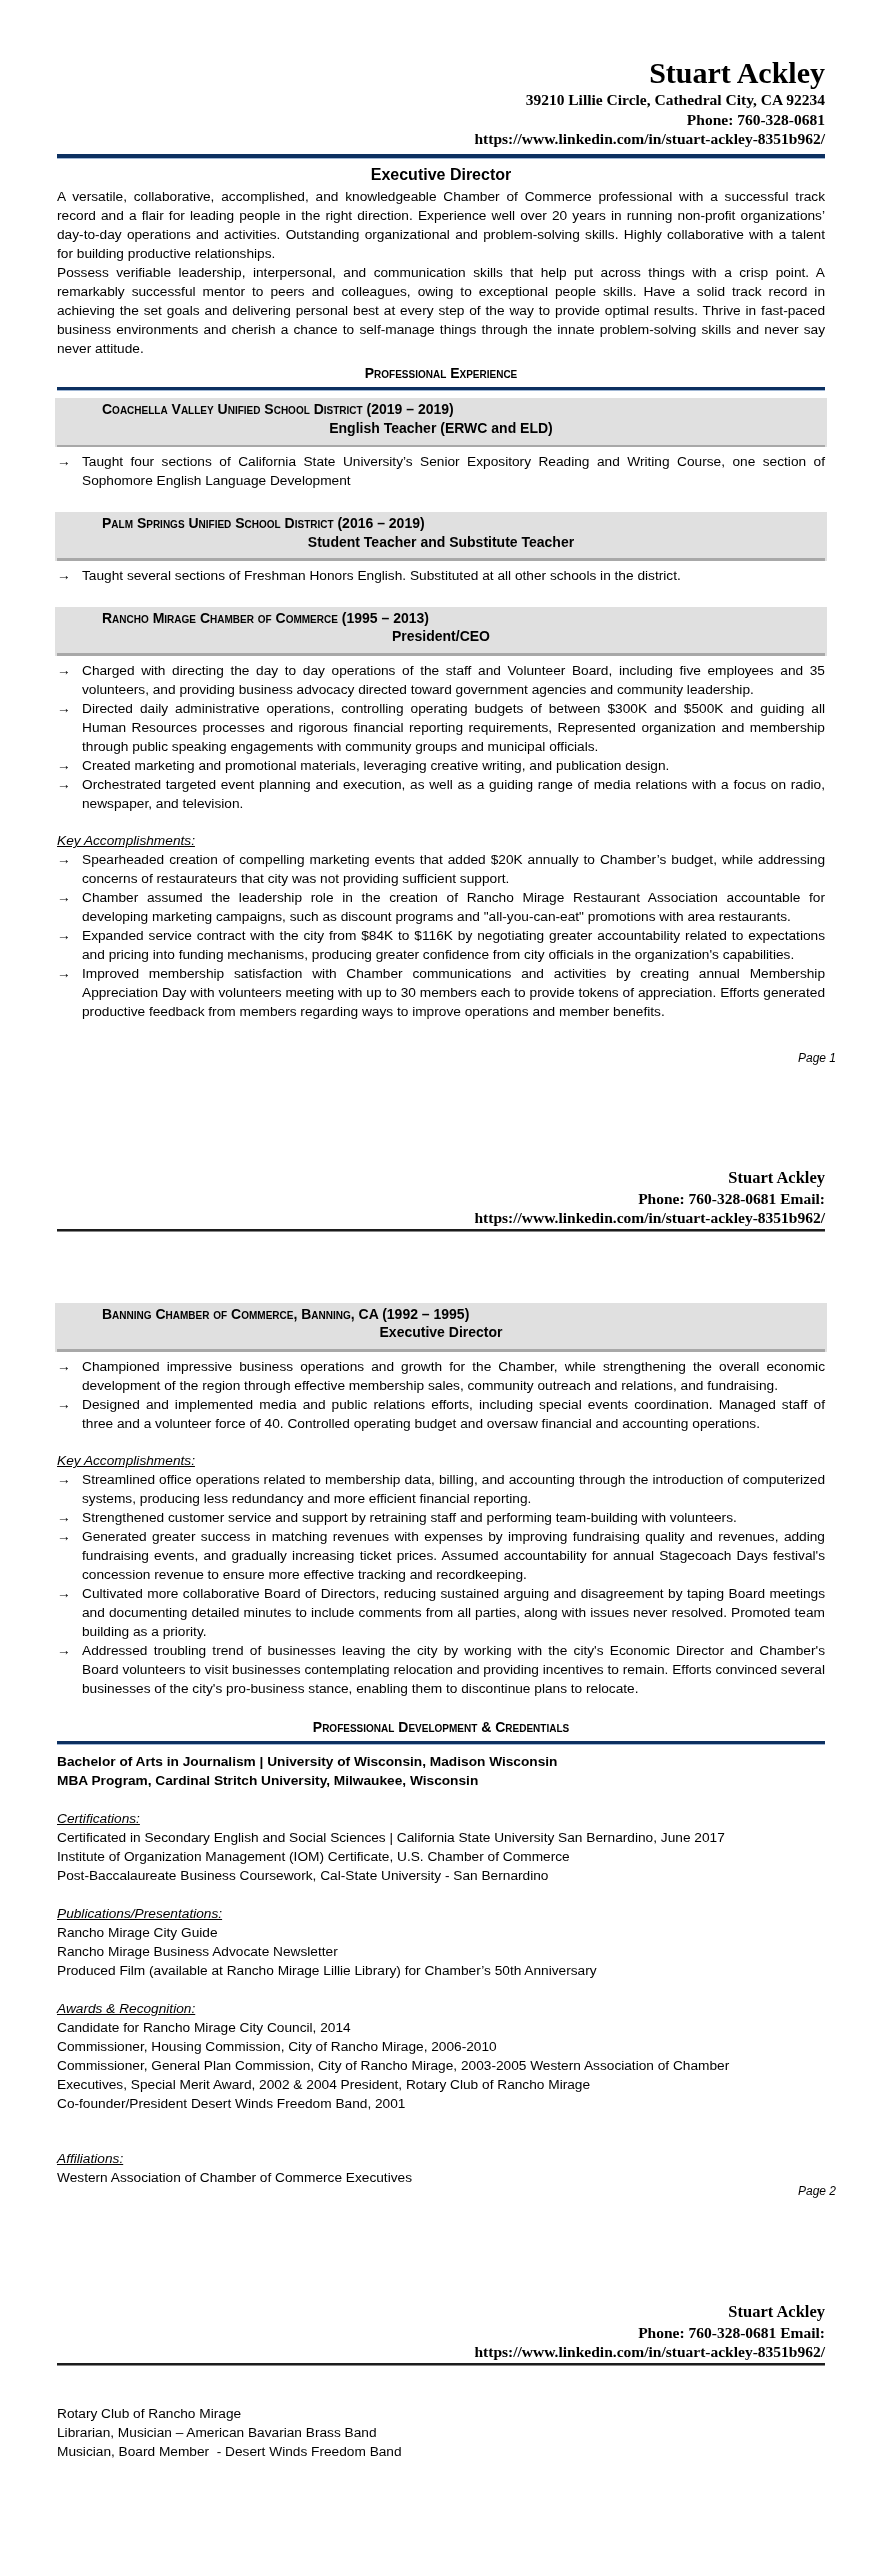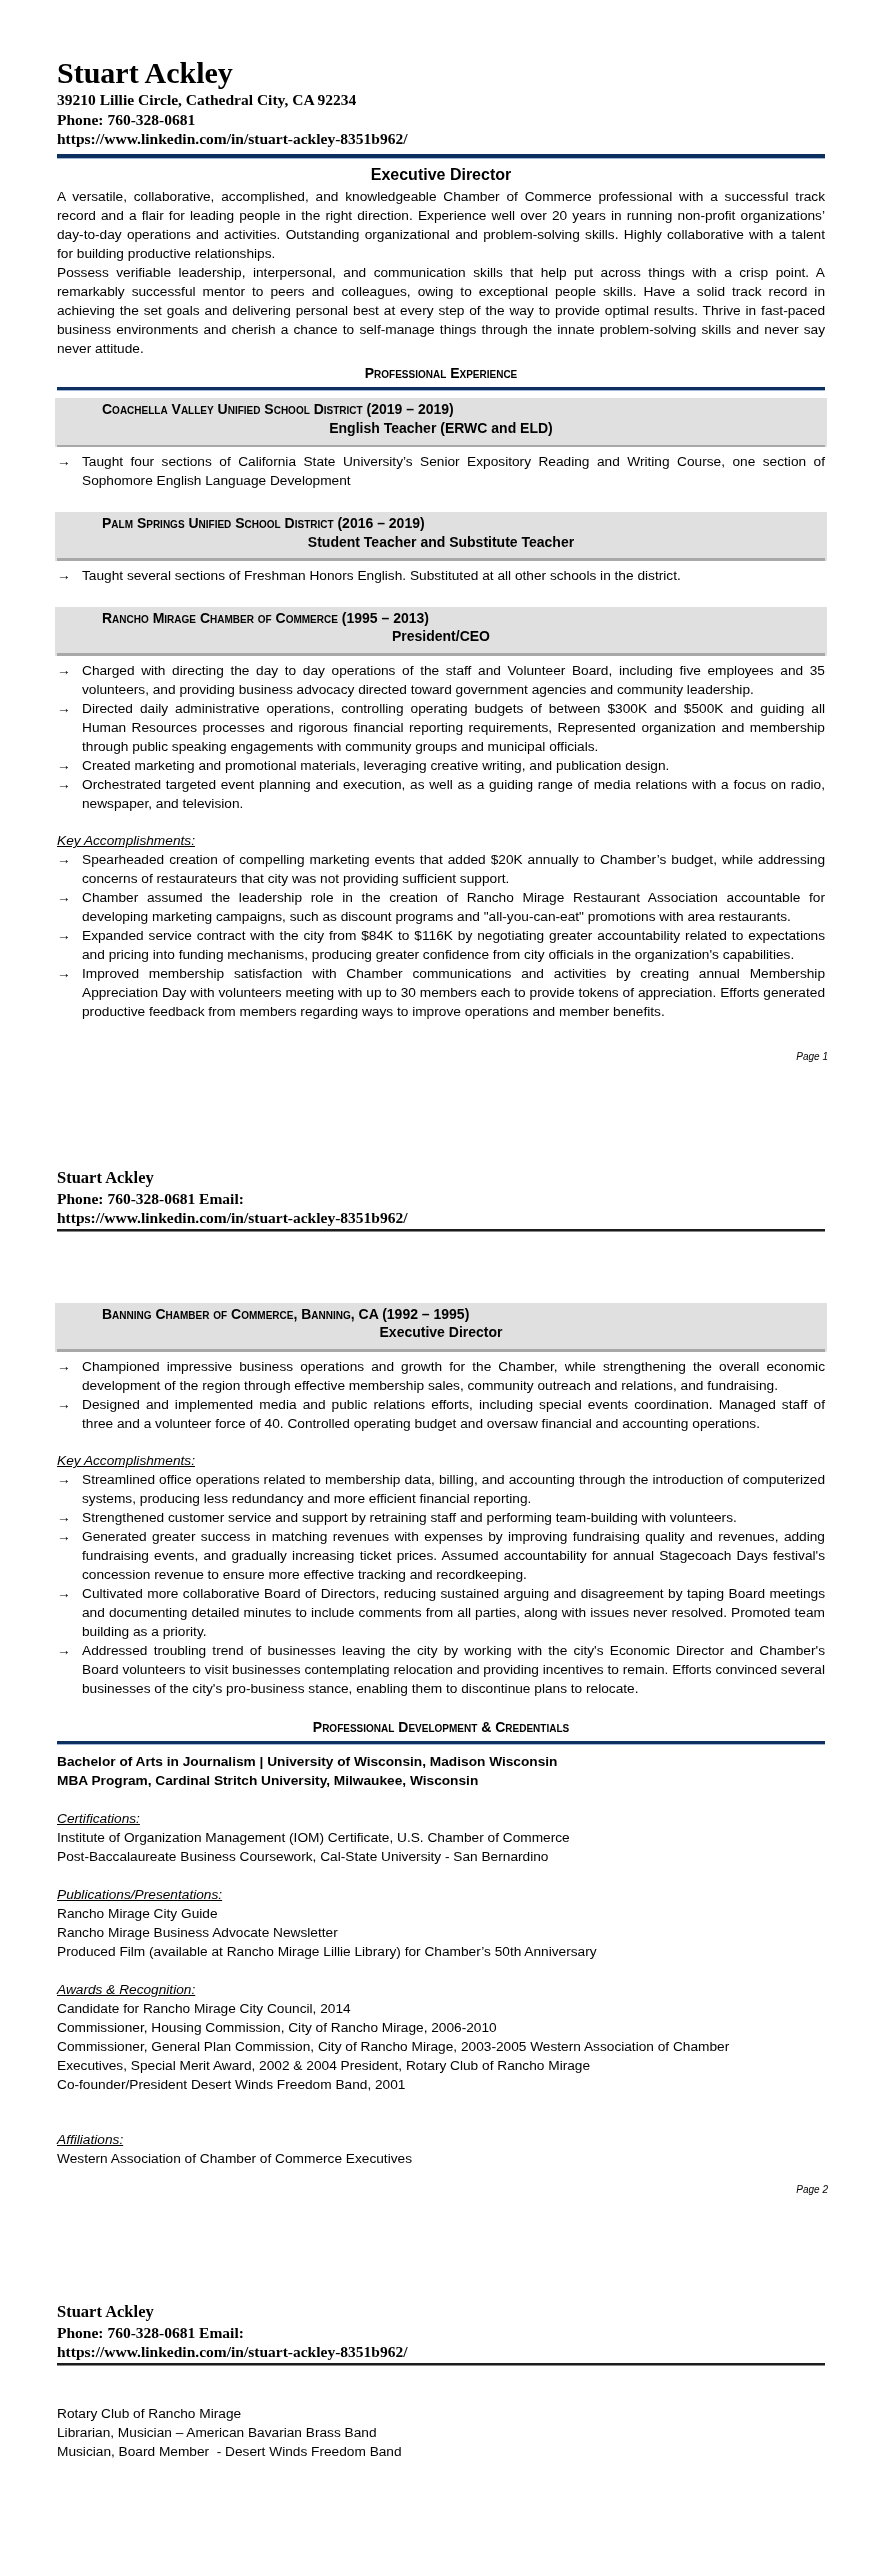--- a/index.html
+++ b/index.html
@@ -1,37 +1,37 @@
 <!DOCTYPE html>
 <html style="font-size:8.2px"><head>
 <meta charset="utf-8">
 <style>
   html, body { margin: 0; padding: 0; background: #ffffff; }
   body { width: 876px; height: 3400px; position: relative; color: #000; }
   .page { position: absolute; left: 0; width: 876px; height: 1133px; overflow: hidden; }
   .content { position: absolute; left: 57px; width: 768px; font-family: "Liberation Sans", sans-serif; font-size: 13.7px; line-height: 19px; }
-  .hdr { text-align: left; font-family: "Liberation Serif", serif; font-weight: bold; }
+  .hdr { text-align: right; font-family: "Liberation Serif", serif; font-weight: bold; }
   .name-lg { font-size: 30px; line-height: 34px; }
   .hdr-line { font-size: 15.5px; line-height: 19.6px; }
   .name-sm { font-size: 16.5px; line-height: 20.6px; }
   .rule-navy { height: 3.1px; background: #0d3060; border-bottom: 0.5px solid #9fb6d4; }
   .rule-dark { height: 1.5px; background: #1c1c1c; border-bottom: 0.5px solid #888; }
   .headline { text-align: center; font-weight: bold; font-size: 16px; line-height: 20.6px; margin-top: 6.2px; }
   .justify { text-align: justify; }
   p { margin: 0; }
   .section-title { text-align: center; font-weight: bold; font-variant: small-caps; font-size: 14px; line-height: 18.5px; }
   .job-head { background: #e0e0e0; padding: 2.1px 2.1px 0 2.1px; margin-left: -2.1px; margin-right: -2.1px; }
   .job-org { font-weight: bold; font-variant: small-caps; font-size: 14px; line-height: 18.5px; margin-left: 45px; }
   .job-title { font-weight: bold; font-size: 14px; line-height: 18.5px; text-align: center; }
   .job-rule { height: 2.6px; background: #a8a8a8; margin: 7.2px 0 5.2px 0; }
   ul.arrows { list-style: none; margin: 0; padding: 0; }
   ul.arrows li { position: relative; padding-left: 25px; text-align: justify; }
   ul.arrows li .arrow { position: absolute; left: 0; top: 0; width: 15.5px; }
   .sub-title { font-style: italic; text-decoration: underline; }
-  .page-num { position: absolute; right: 48px; font-family: "Liberation Sans", sans-serif; font-style: italic; font-size: 10px; }
+  .page-num { position: absolute; right: 40px; font-family: "Liberation Sans", sans-serif; font-style: italic; font-size: 12px; }
   .bold { font-weight: bold; }
 </style>
 </head>
 <body>
 
 <div class="page" style="top:0;">
   <div class="content" style="top:56px;">
     <div class="hdr">
       <div class="name-lg">Stuart Ackley</div>
       <div class="hdr-line">39210 Lillie Circle, Cathedral City, CA  92234</div>
@@ -124,20 +124,21 @@
       </ul>
     </div>
 
     <div class="section-title" style="margin-top:19.6px;">Professional Development &amp; Credentials</div>
     <div class="rule-navy" style="margin-top:4.1px;"></div>
 
     <div class="bold" style="margin-top:7.2px;">Bachelor of Arts in Journalism | University of Wisconsin, Madison Wisconsin</div>
     <div class="bold">MBA Program, Cardinal Stritch University, Milwaukee, Wisconsin</div>
 
     <div class="sub-title" style="margin-top:19px;">Certifications:</div>
+    <div>Certificated in Secondary English and Social Sciences | California State University San Bernardino, June 2017</div>
     <div>Institute of Organization Management (IOM) Certificate, U.S. Chamber of Commerce</div>
     <div>Post-Baccalaureate Business Coursework, Cal-State University - San Bernardino</div>
 
     <div class="sub-title" style="margin-top:19px;">Publications/Presentations:</div>
     <div>Rancho Mirage City Guide</div>
     <div>Rancho Mirage Business Advocate Newsletter</div>
     <div>Produced Film (available at Rancho Mirage Lillie Library) for Chamber’s 50th Anniversary</div>
 
     <div class="sub-title" style="margin-top:19px;">Awards &amp; Recognition:</div>
     <div>Candidate for Rancho Mirage City Council, 2014</div>

